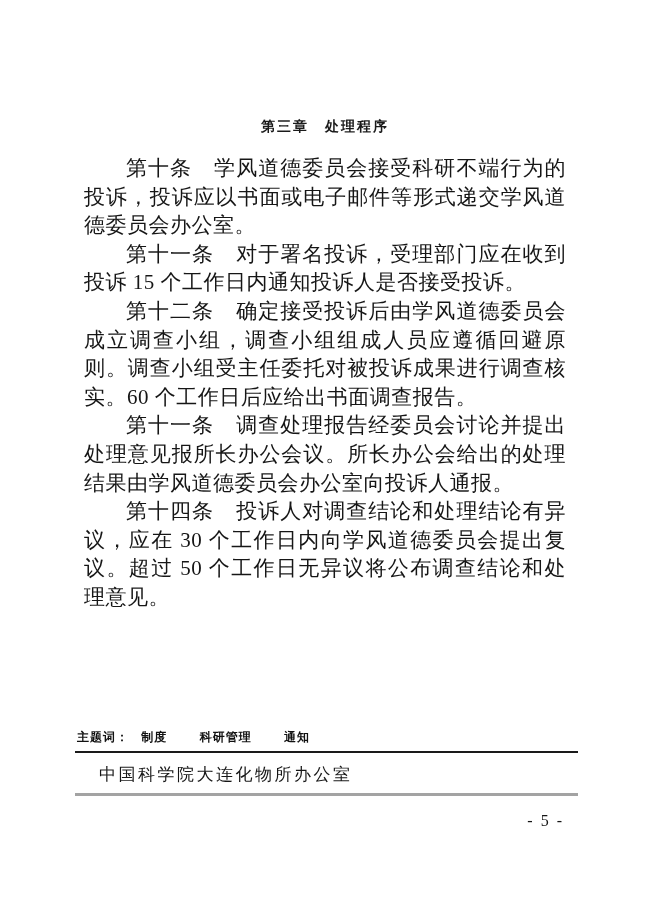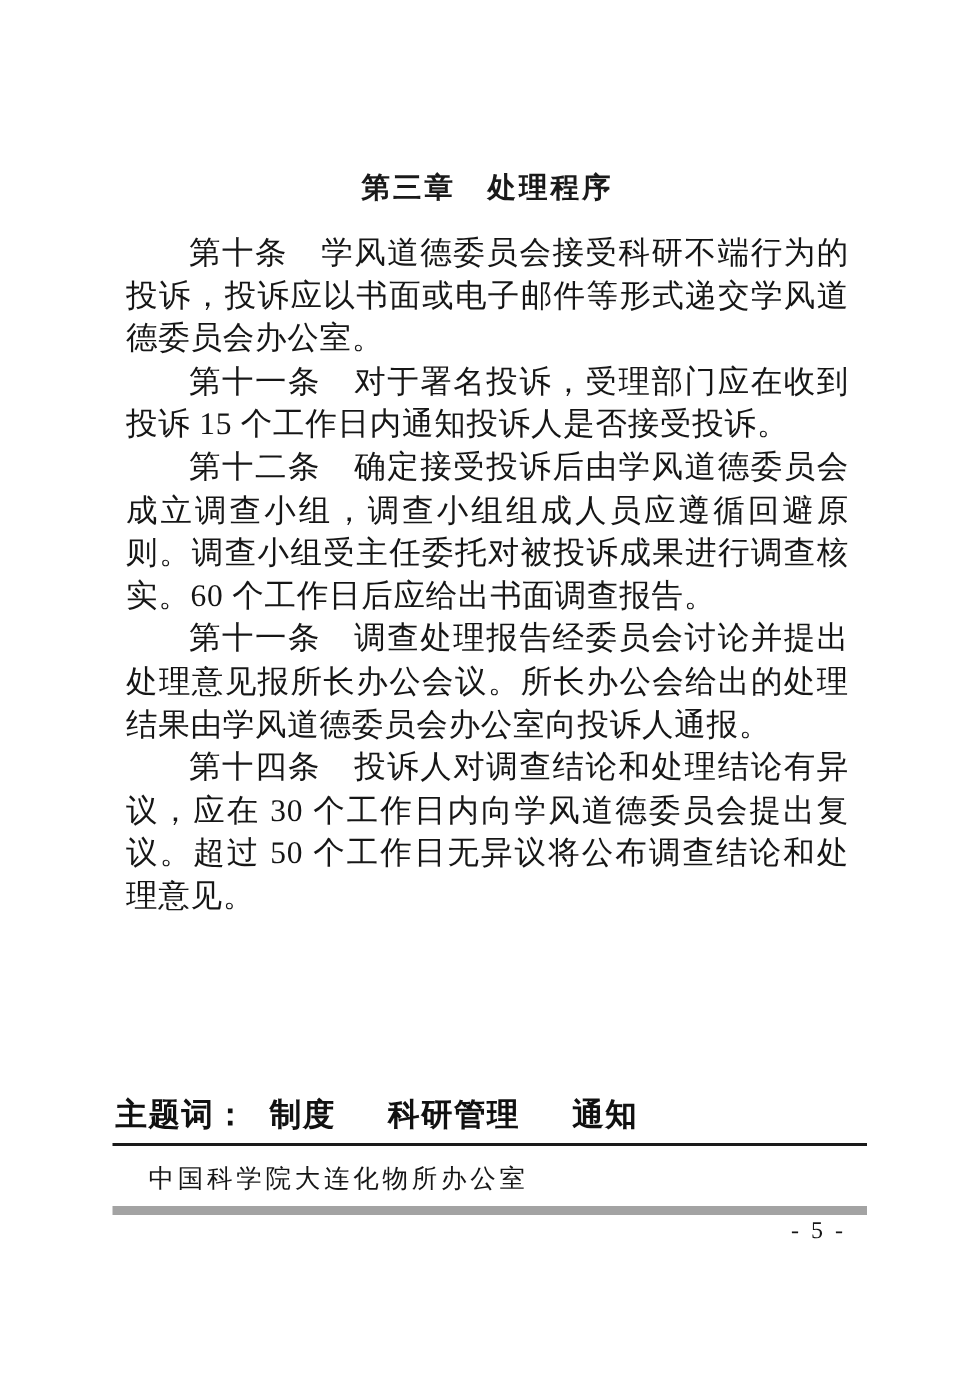--- a/index.html
+++ b/index.html
@@ -15,21 +15,21 @@
     color: #141414;
     font-family: "Liberation Serif", "DejaVu Serif", serif;
     overflow: hidden;
     box-sizing: border-box;
   }
   .chapter-heading {
     margin: 0;
     text-align: center;
     font-family: "Liberation Sans", "DejaVu Sans", sans-serif;
     font-weight: 700;
-    font-size: 19px;
+    font-size: 14px;
     line-height: 26px;
     letter-spacing: 2px;
     color: #1a1a1a;
   }
   .chapter-heading.first {
     padding-top: 113px;
   }
   .chapter-heading.second {
     margin-top: 9px;
     margin-bottom: 11px;
@@ -48,35 +48,35 @@
   }
   .doc-footer {
     position: absolute;
     left: 75px;
     top: 729px;
     width: 503px;
   }
   .subject-row {
     font-family: "Liberation Sans", "DejaVu Sans", sans-serif;
     font-weight: 700;
-    font-size: 21px;
+    font-size: 12px;
     letter-spacing: 1px;
     padding: 0 0 5px 2px;
     border-bottom: 2px solid #1a1a1a;
     color: #111;
   }
   .subject-label { margin-right: 8px; }
   .subject-keyword { margin-right: 28px; }
   .subject-keyword:last-child { margin-right: 0; }
   .publisher-row {
     display: flex;
     justify-content: space-between;
     align-items: baseline;
     padding: 10px 16px 7px 24px;
-    border-bottom: 6px solid #a3a3a3;
+    border-bottom: 3px solid #a3a3a3;
     font-size: 17px;
     color: #161616;
   }
   .publisher-name { letter-spacing: 2.5px; }
   .print-date { letter-spacing: 1.5px; }
   .page-number {
     position: absolute;
     top: 812px;
     right: 86px;
     font-size: 16px;

